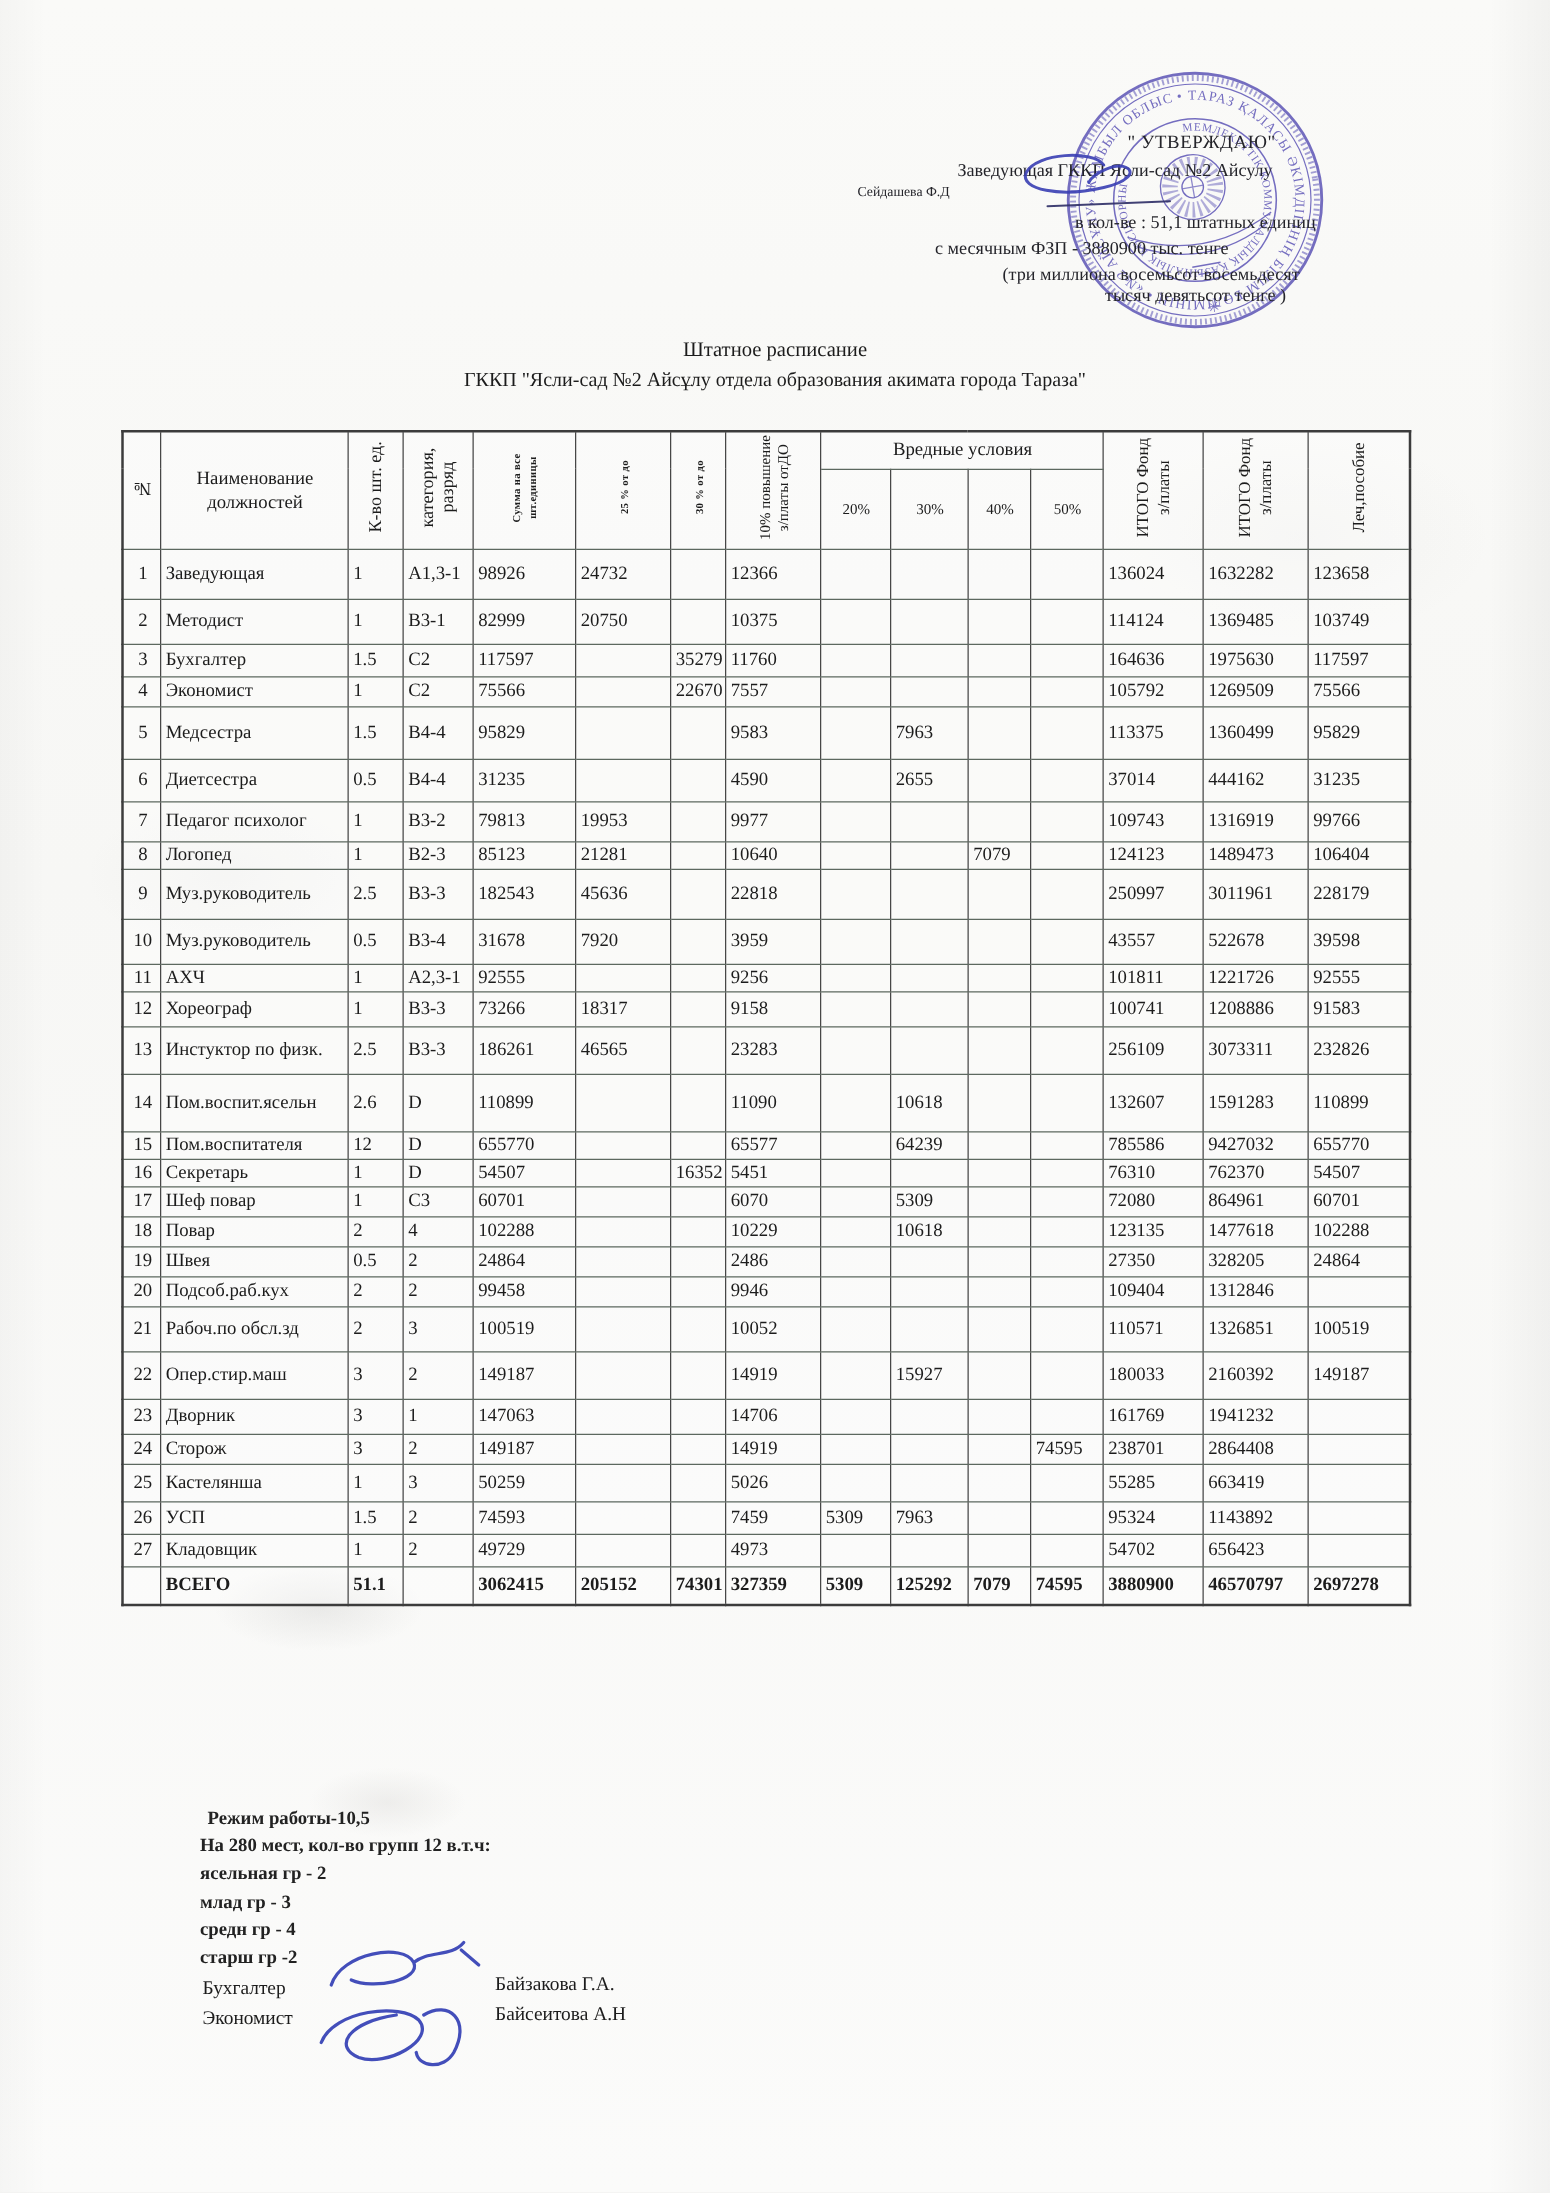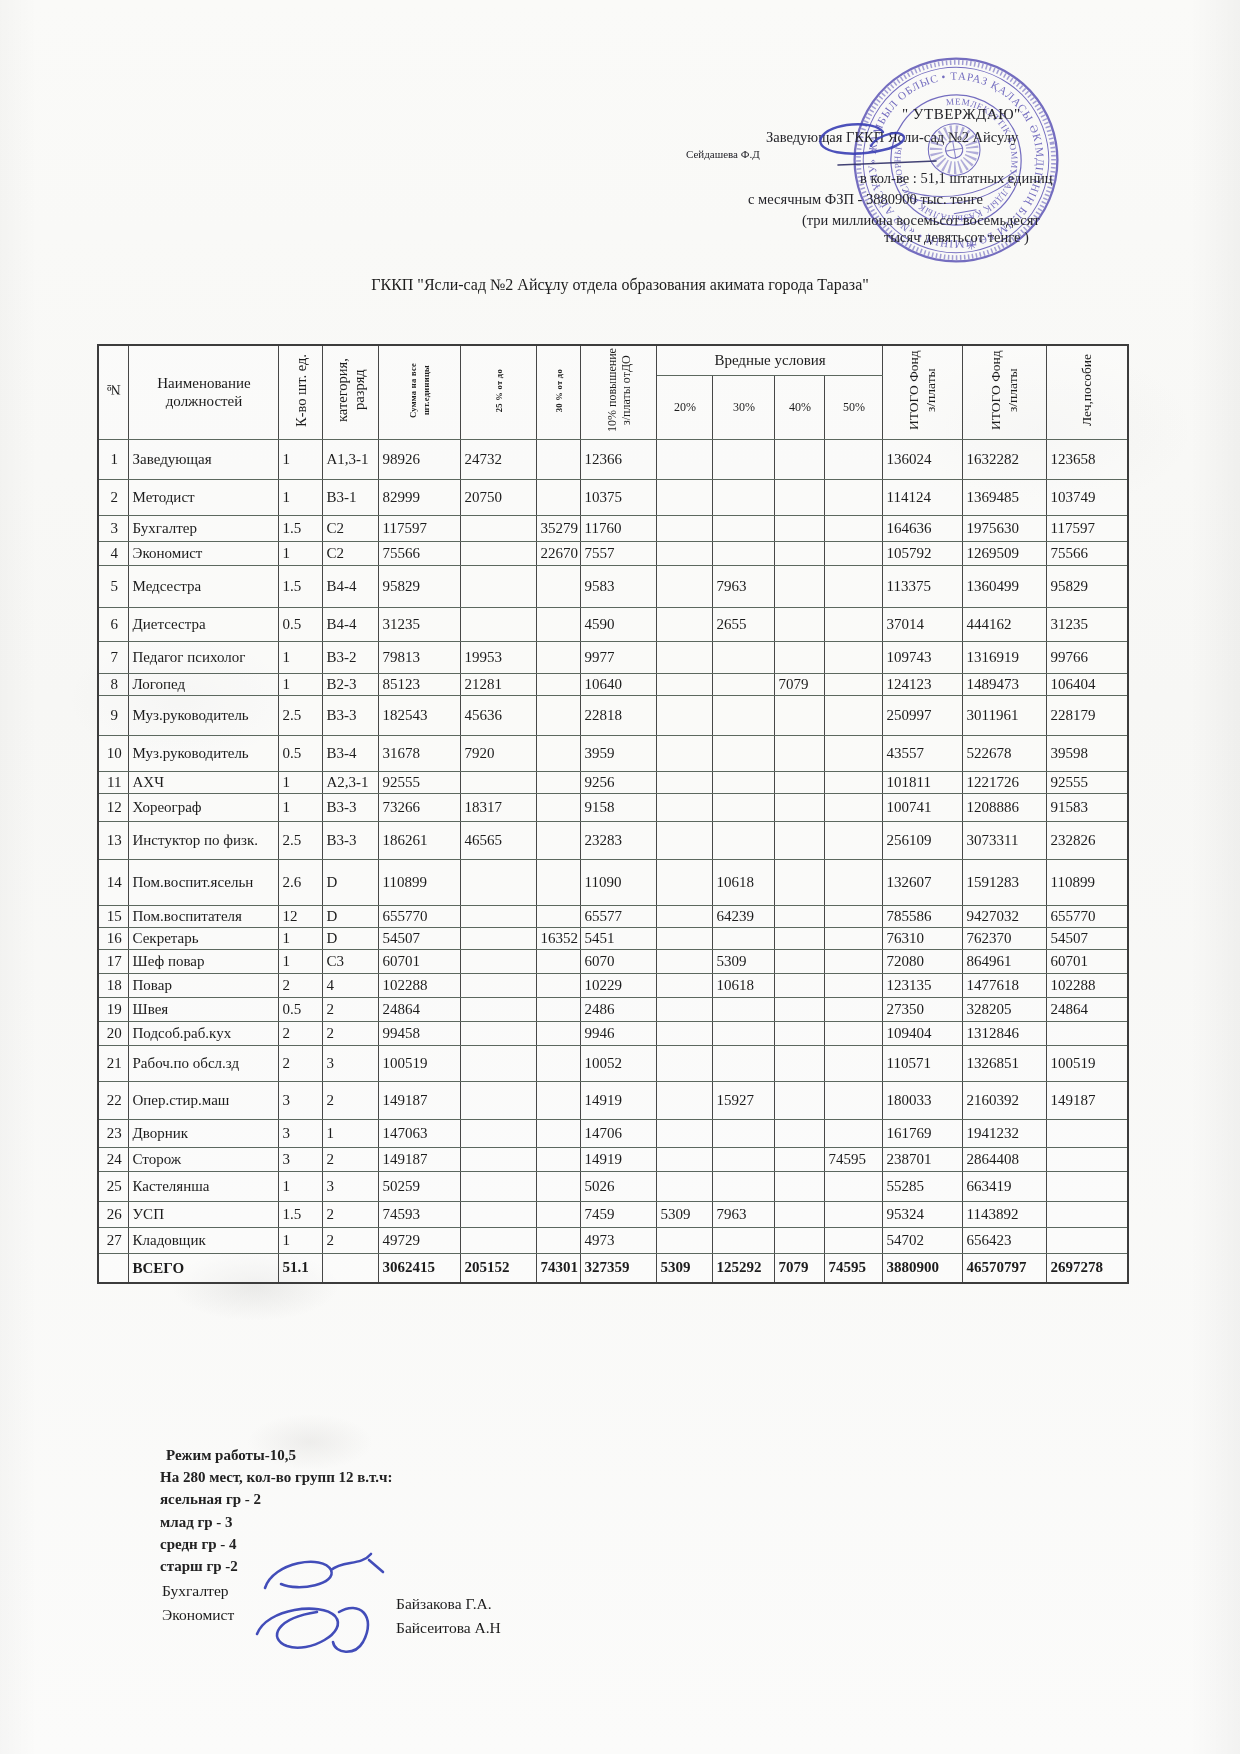--- a/index.html
+++ b/index.html
@@ -63,21 +63,21 @@
   tr.r9{height:40px}tr.r10{height:36px}tr.r11{height:22px}tr.r12{height:28px}
   tr.r13{height:38px}tr.r14{height:46px}tr.r15{height:22px}tr.r16{height:22px}
   tr.r17{height:24px}tr.r18{height:24px}tr.r19{height:24px}tr.r20{height:24px}
   tr.r21{height:36px}tr.r22{height:38px}tr.r23{height:28px}tr.r24{height:24px}
   tr.r25{height:30px}tr.r26{height:26px}tr.r27{height:26px}
   tr.total-row{height:30px;font-weight:bold;}
   tr.total-row td{border-top:1.5px solid #3c3c3c;}
   
   .footnotes{position:absolute;left:160px;top:1444px;font-size:15px;line-height:1.48;color:#222;font-weight:bold;}
   .signer-role{position:absolute;left:162px;font-size:15.5px;}
-  .signer-name{position:absolute;left:396px;font-size:15.5px;margin-top:16px;}
+  .signer-name{position:absolute;left:396px;font-size:15.5px;}
   .sr1{top:1582px}.sr2{top:1606px}.sn1{top:1579px}.sn2{top:1603px}
 </style>
 </head>
 <body>
 
 <div class="page">
 
   <svg class="stamp" viewBox="0 0 230 230">
     <defs>
       <path id="ringOuter" d="M115,31 a84,84 0 1,1 -0.02,0" fill="none"></path>
@@ -119,20 +119,21 @@
   <div class="apr a7">тысяч девятьсот тенге )</div>
 
   <svg class="sig-top" viewBox="0 0 170 62">
     <g fill="none" stroke="#3a3fb4" stroke-width="2.4" stroke-linecap="round" opacity="0.9">
       <path d="M78,16 C70,4 24,6 16,22 C10,36 44,42 78,34 C96,30 104,22 96,18 C88,14 70,22 66,30"></path>
       <path d="M33,49 L131,45" stroke-width="1.6" stroke="#2e2e66"></path>
     </g>
   </svg>
 
   <div class="titleblock">
+    <div class="t1">Штатное расписание</div>
     <div class="t2">ГККП "Ясли-сад №2 Айсұлу отдела образования   акимата города  Тараза"</div>
   </div>
 
   <table class="staff">
     <colgroup>
       <col style="width:30px">
         <col style="width:150px">
         <col style="width:44px">
         <col style="width:56px">
       <col style="width:82px">

